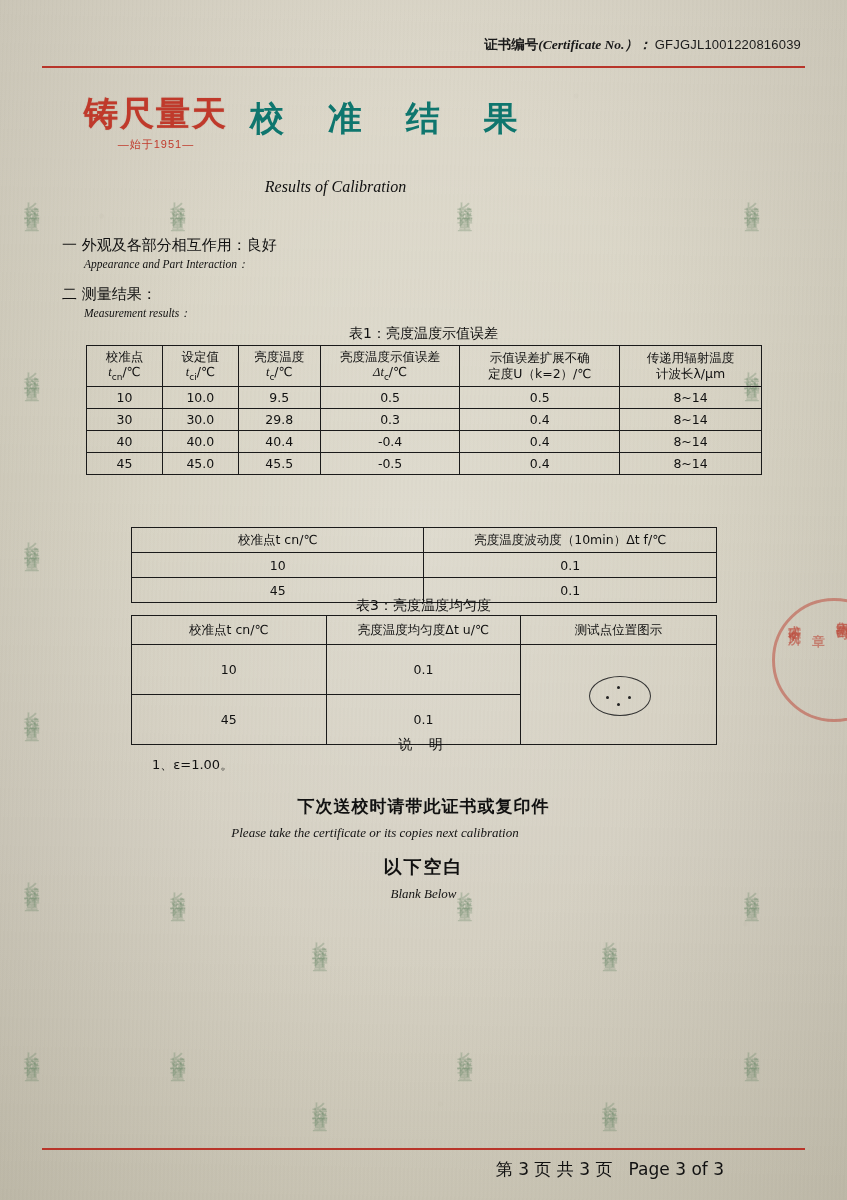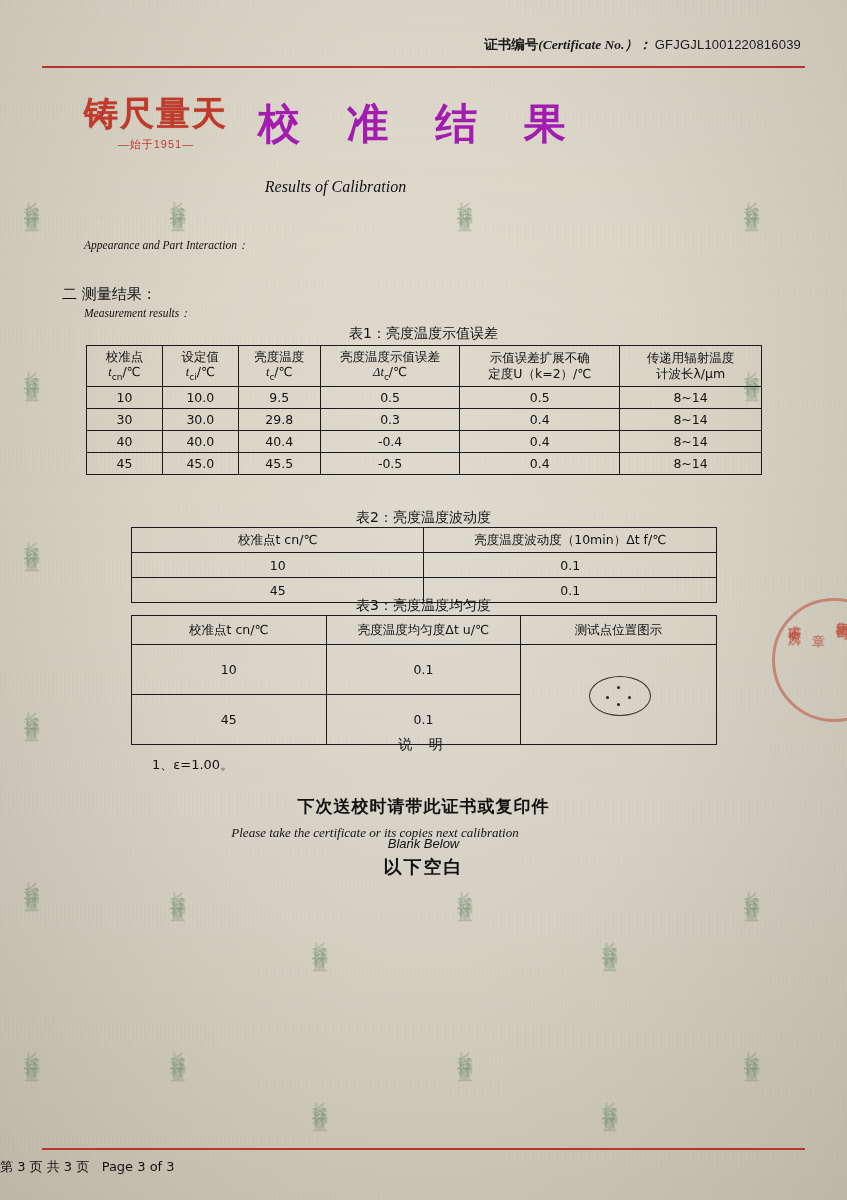--- a/index.html
+++ b/index.html
@@ -123,27 +123,27 @@
     margin-top: 7px;
     font-family: "Liberation Sans", sans-serif;
     font-size: 11px;
     color: #c0392b;
     letter-spacing: 1px;
   }
 
   .title-cn {
     position: absolute;
     top: 96px;
-    left: 258px;
+    left: 250px;
     z-index: 3;
     font-family: "DejaVu Serif", serif;
     font-weight: 700;
-    font-size: 42px;
+    font-size: 34px;
     letter-spacing: 16px;
-    color: #a21caf;
+    color: #0f766e;
   }
   .title-en {
     position: absolute;
     top: 178px;
     left: 0;
     width: 671px;
     text-align: center;
     z-index: 3;
     font-family: "Liberation Serif", serif;
     font-style: italic;
@@ -283,40 +283,41 @@
     text-align: center;
     font-family: "DejaVu Sans", sans-serif;
     font-weight: 700;
     font-size: 18px;
     letter-spacing: 2px;
     color: #111;
   }
   .blank-en {
     position: absolute;
     z-index: 3;
-    top: 836px;
+    top: 886px;
     width: 847px;
     left: 0;
     text-align: center;
-    font-family: Liberation Sans, sans-serif;
+    font-family: Liberation Serif, serif;
     font-style: italic;
     font-size: 13px;
     color: #111;
   }
 
   .footer {
     position: absolute;
     z-index: 3;
     top: 1158px;
     left: 0;
     width: 770px;
+    text-align: right;
     padding-right: 46px;
     box-sizing: border-box;
     font-family: "DejaVu Sans", sans-serif;
-    font-size: 13px;
+    font-size: 17px;
     color: #111;
   }
 
   
   .seal {
     position: absolute;
     z-index: 2;
     top: 598px;
     left: 772px;
     width: 118px;
@@ -379,20 +380,21 @@
 
   <div class="logo">
     <div class="cn">铸尺量天</div>
     <div class="since">—始于1951—</div>
   </div>
 
   <div class="title-cn">校 准 结 果</div>
   <div class="title-en">Results of Calibration</div>
 
   <div class="sec" id="sec1">
+    <div class="cn">一 外观及各部分相互作用：良好</div>
     <div class="en">Appearance and Part Interaction：</div>
   </div>
 
   <div class="sec" id="sec2">
     <div class="cn">二 测量结果：</div>
     <div class="en">Measurement results：</div>
   </div>
 
   <div class="tbl-caption" id="cap1">表1：亮度温度示值误差</div>
   <table class="grid" id="table1">
@@ -461,21 +463,20 @@
         <td>45</td>
         <td>45.0</td>
         <td>45.5</td>
         <td>-0.5</td>
         <td>0.4</td>
         <td>8~14</td>
       </tr>
     </tbody>
   </table>
 
-  <div class="tbl-caption" id="cap2">表2：亮度温度波动度</div>
   <table class="grid" id="table2">
     <colgroup>
         <col style="width:293px">
         <col style="width:293px">
       </colgroup>
     <tbody>
       <tr>
         <td>校准点t cn/℃</td>
         <td>亮度温度波动度（10min）Δt f/℃</td>
       </tr>

